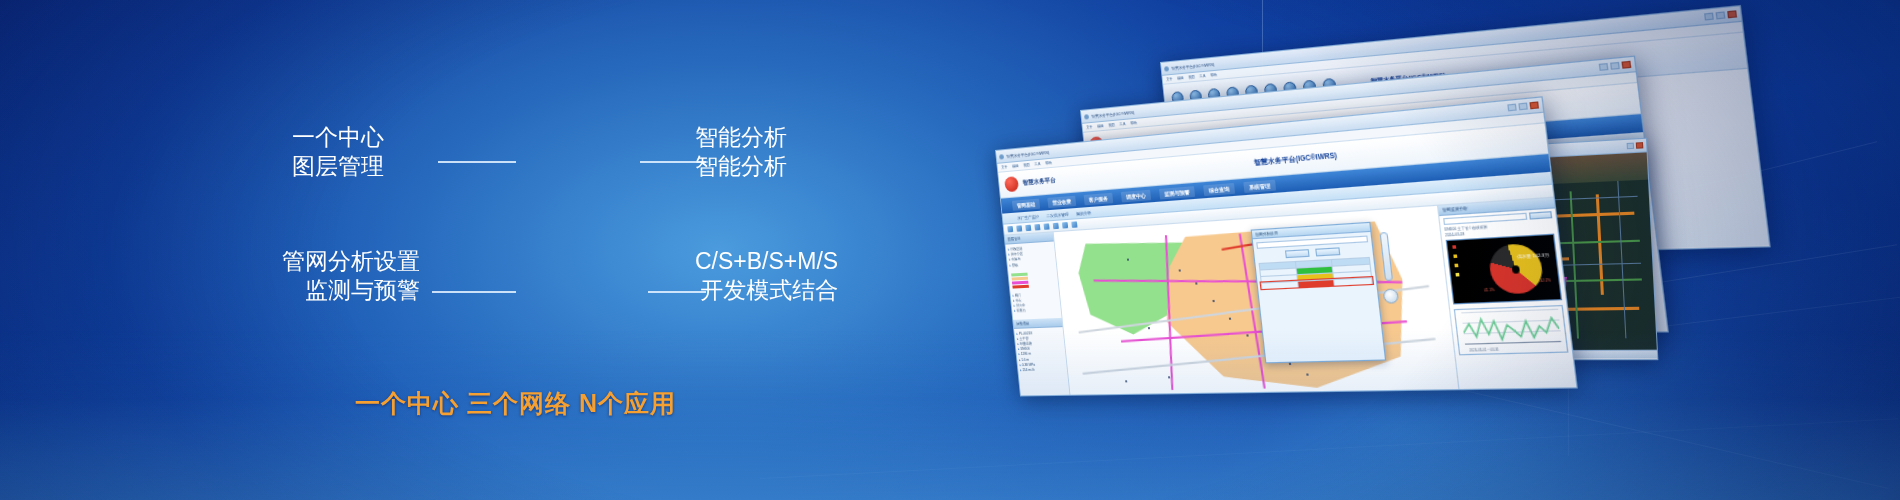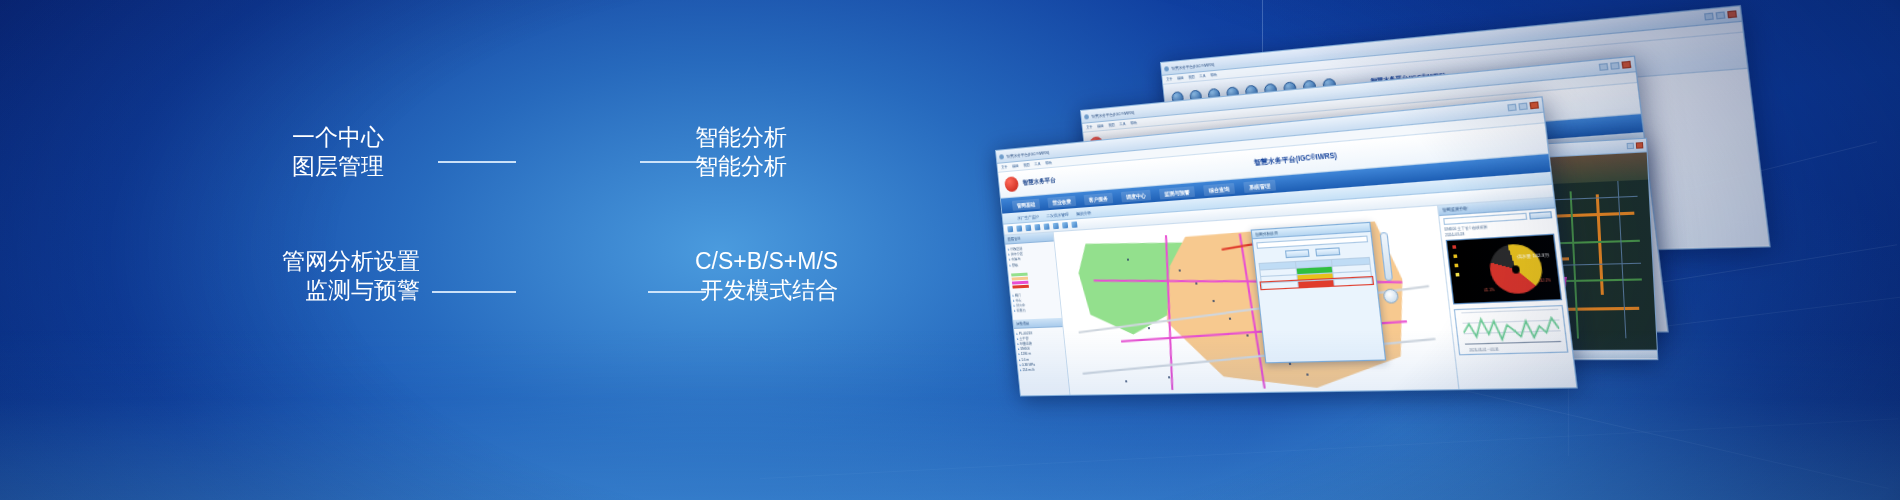--- a/index.html
+++ b/index.html
@@ -562,16 +562,17 @@
       <span>智能分析</span>
       <span class="l2">智能分析</span>
     </div>
 
     <div class="lbl r l-br">
       <span>C/S+B/S+M/S</span>
       <span class="l2">开发模式结合</span>
     </div>
 
 
+    <div class="tagline">一个中心  三个网络  N个应用</div>
   </div>
 
   <div class="vignette"></div>
 </div>
 
 </body></html>

